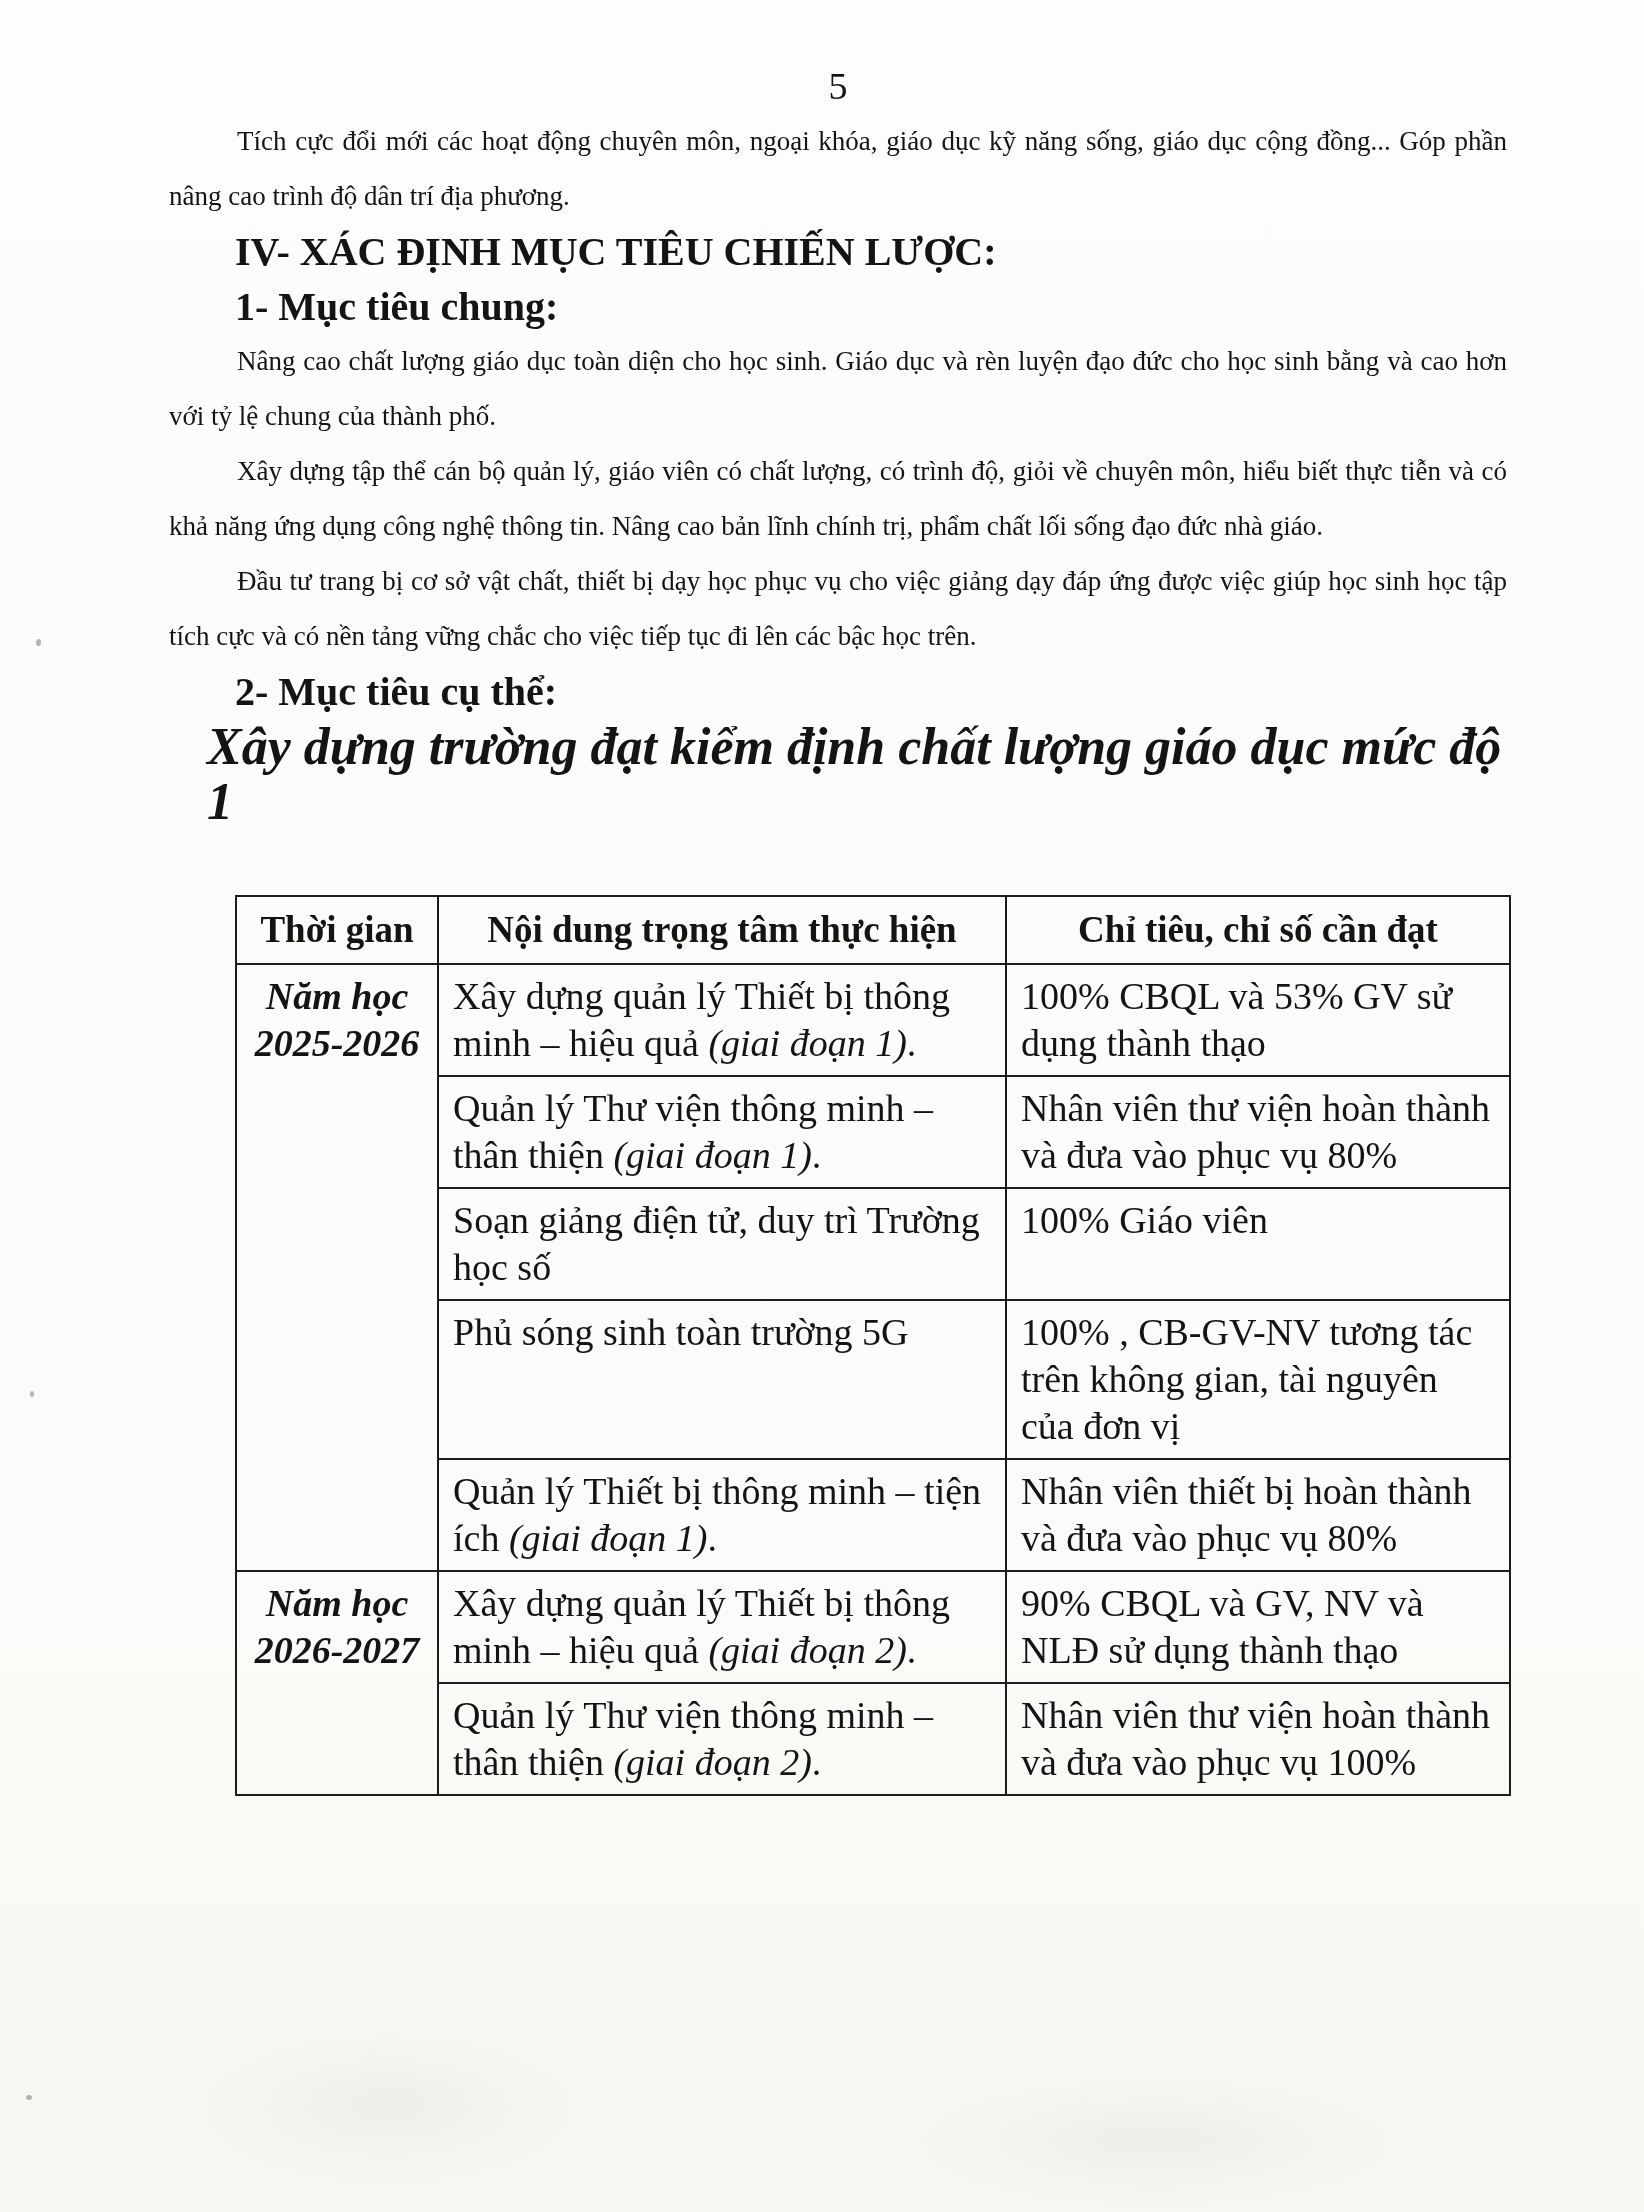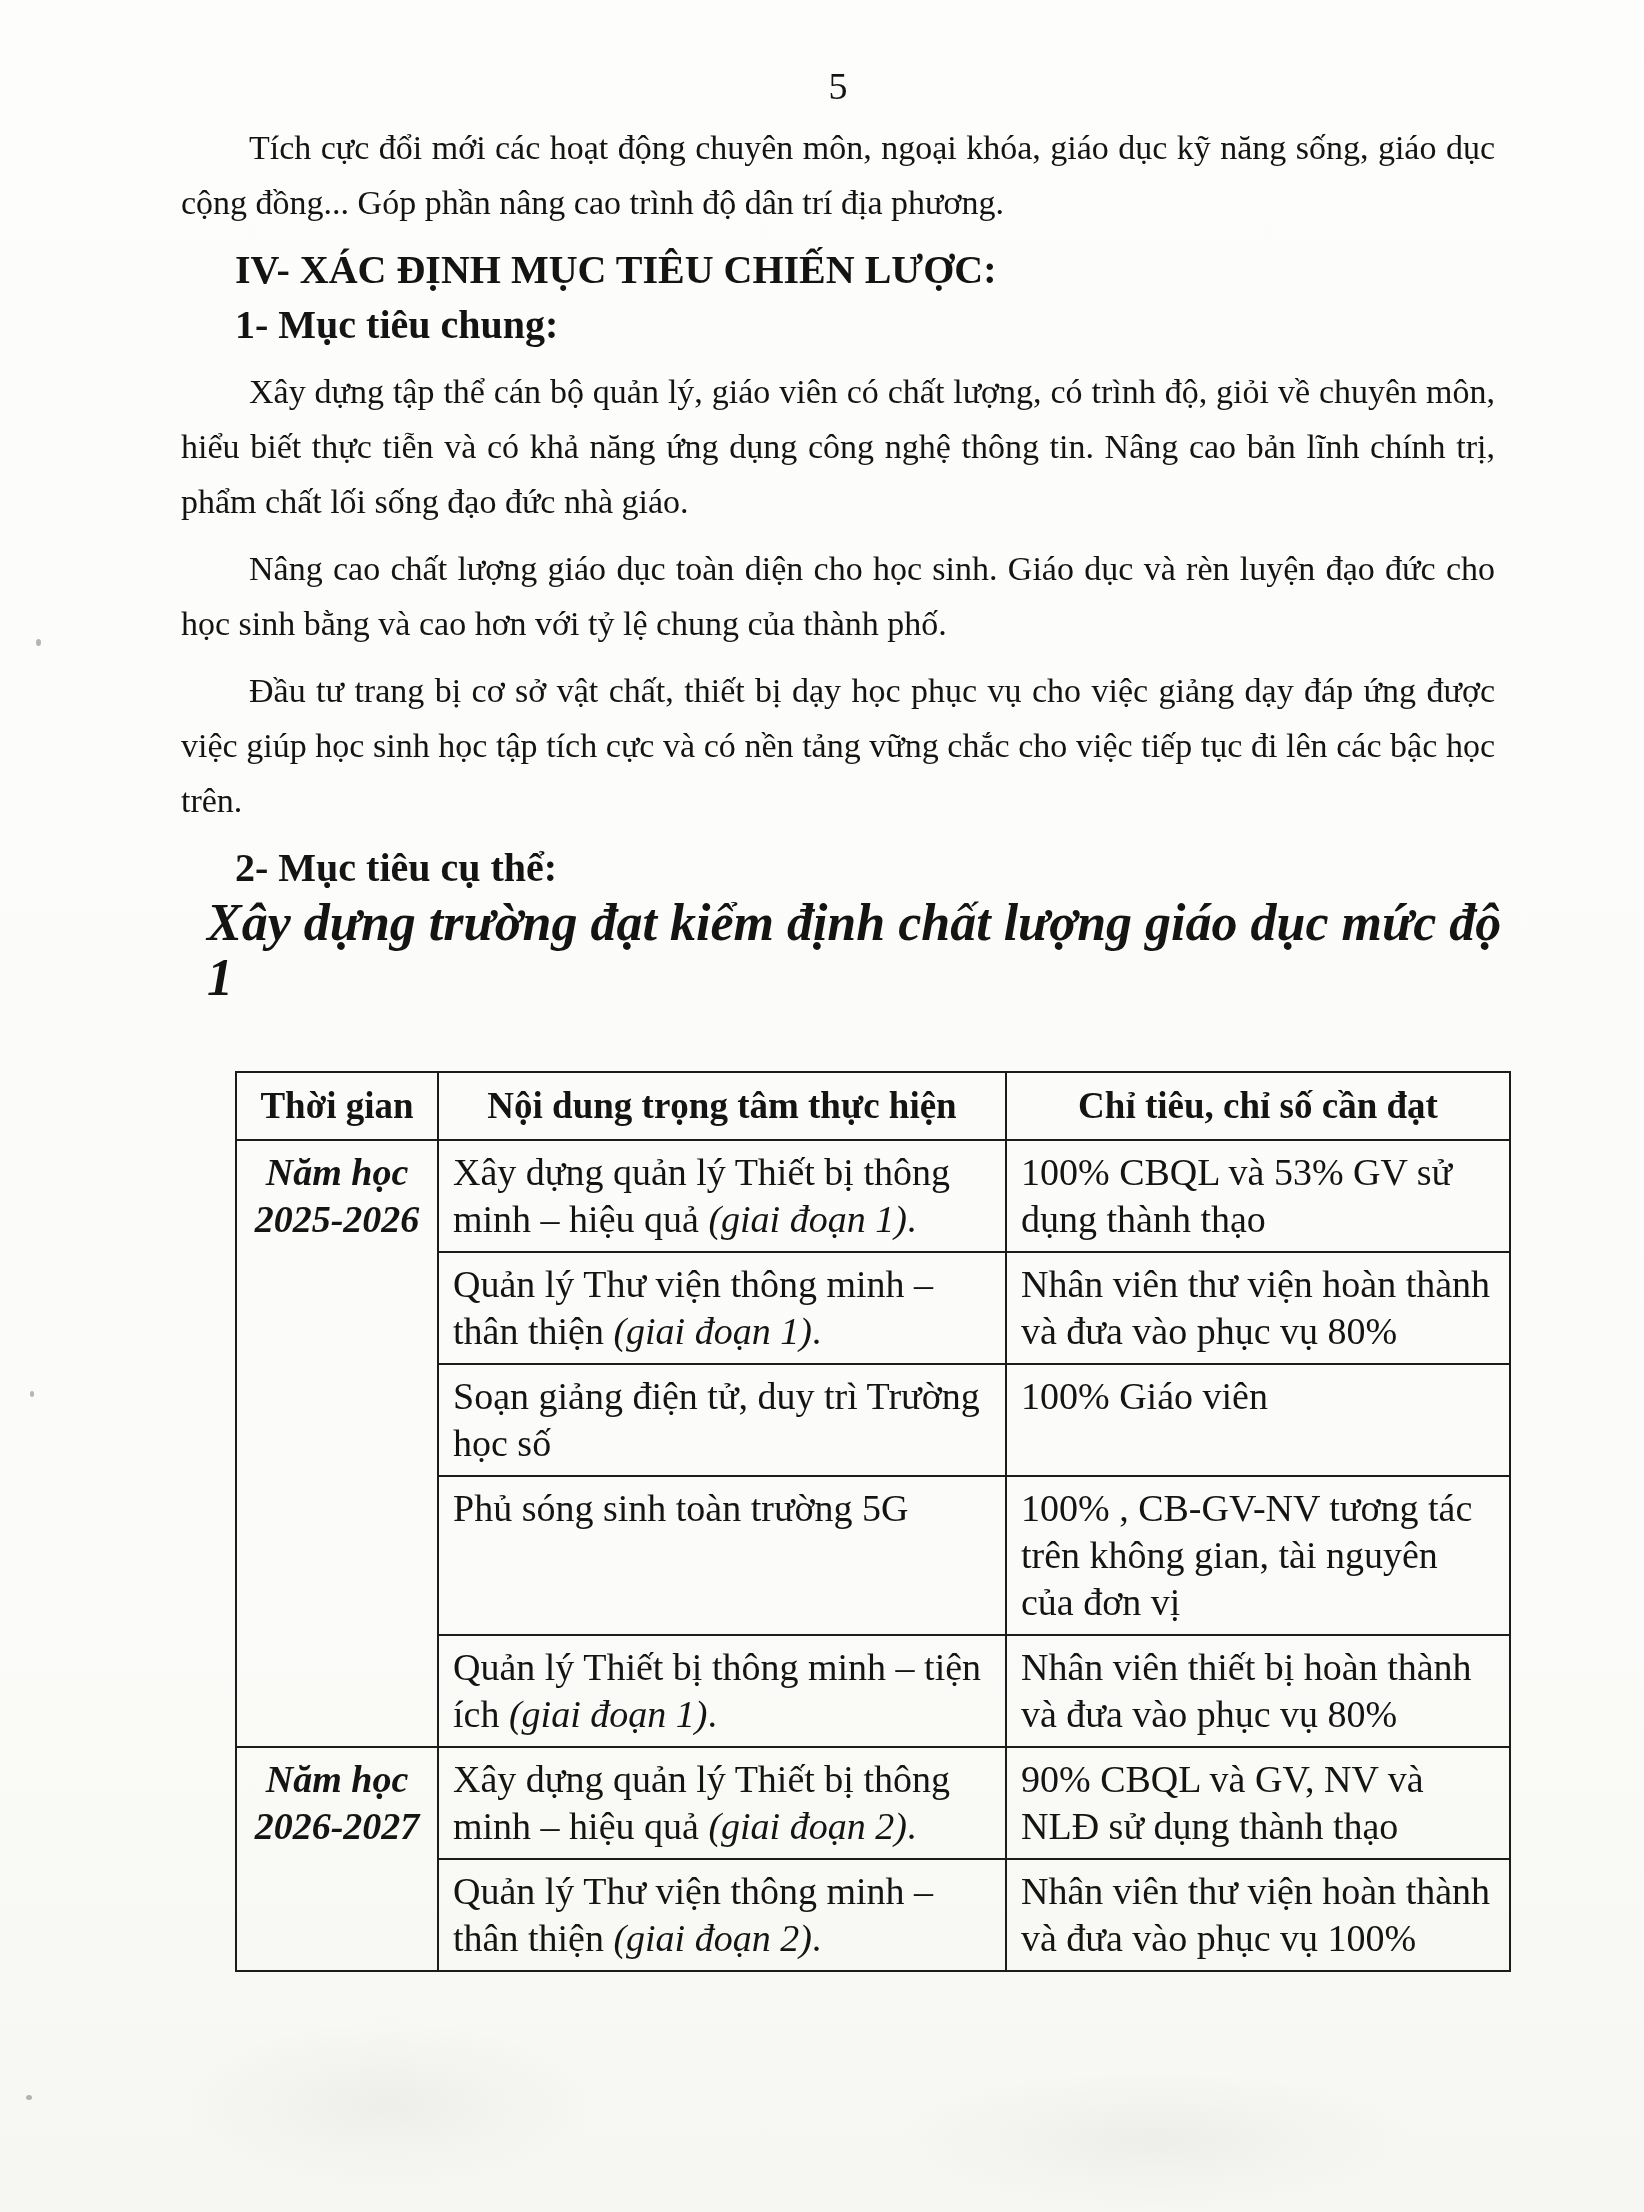--- a/index.html
+++ b/index.html
@@ -23,22 +23,22 @@
     left: 169px;
     width: 1338px;
   }
   .page-number {
     text-align: center;
     font-size: 38px;
     line-height: 44px;
     margin: 0 0 6px 0;
   }
   p.body-par {
-    margin: 12px;
-    font-size: 34px;
+    margin: 0;
+    font-size: 27px;
     line-height: 55px;
     text-align: justify;
     text-indent: 68px;
   }
   .gap-sm { margin-top: 24px; }
   .gap-md { margin-top: 30px; }
   .gap-lg { margin-top: 40px; }
   .heading {
     margin: 0;
     font-size: 40px;
@@ -109,23 +109,23 @@
 
     <div class="page-number">5</div>
 
     <p class="body-par">Tích cực đổi mới các hoạt động chuyên môn, ngoại khóa, giáo dục kỹ năng sống, giáo dục cộng đồng... Góp phần nâng cao trình độ dân trí địa phương.</p>
 
 
     <h2 class="heading gap-lg">IV-  XÁC ĐỊNH MỤC TIÊU CHIẾN LƯỢC:</h2>
 
     <h3 class="heading gap-sm">1- Mục tiêu chung:</h3>
 
+    <p class="body-par gap-sm">Nâng cao chất lượng giáo dục toàn diện cho học sinh. Giáo dục và rèn luyện đạo đức cho học sinh bằng và cao hơn với tỷ lệ chung của thành phố.</p>
+
     <p class="body-par gap-sm">Xây dựng tập thể cán bộ quản lý, giáo viên có chất lượng, có trình độ, giỏi về chuyên môn, hiểu biết thực tiễn và có khả năng ứng dụng công nghệ thông tin. Nâng cao bản lĩnh chính trị, phẩm chất lối sống đạo đức nhà giáo.</p>
-
-    <p class="body-par gap-sm">Nâng cao chất lượng giáo dục toàn diện cho học sinh. Giáo dục và rèn luyện đạo đức cho học sinh bằng và cao hơn với tỷ lệ chung của thành phố.</p>
 
     <p class="body-par gap-sm">Đầu tư trang bị cơ sở vật chất, thiết bị dạy học phục vụ cho việc giảng dạy đáp ứng được việc giúp học sinh học tập tích cực và có nền tảng vững chắc cho việc tiếp tục đi lên các bậc học trên.</p>
 
     <h3 class="heading gap-md">2- Mục tiêu cụ thể:</h3>
 
     <p class="goal-line gap-md">Xây dựng trường đạt kiểm định chất lượng giáo dục mức độ 1</p>
 
     <table class="goals">
       <colgroup>
           <col class="c1">

